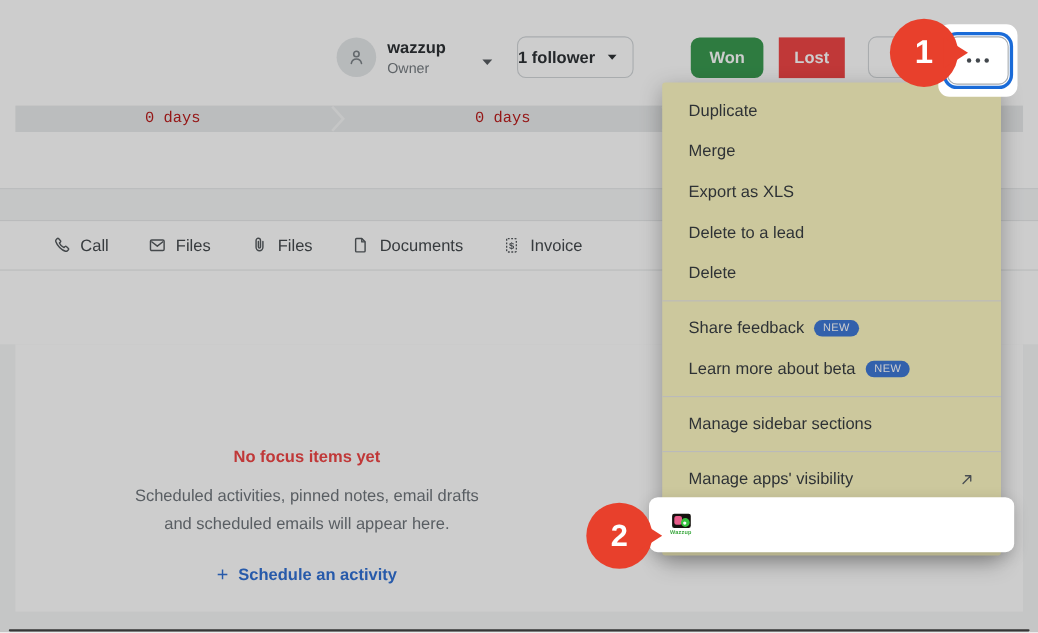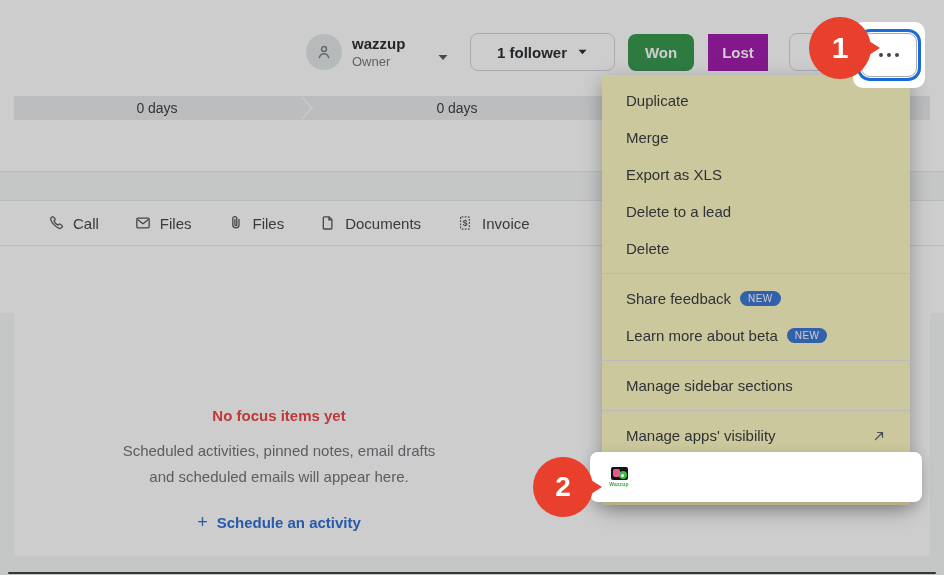--- a/index.html
+++ b/index.html
@@ -10,26 +10,26 @@
     -webkit-font-smoothing:antialiased;
   }
   
   .header-card{position:absolute;left:0;top:0;width:944px;height:172px;background:#fff;border-bottom:1px solid #e7e9ea;box-sizing:border-box;}
   .owner-block{position:absolute;left:306px;top:34px;display:flex;align-items:flex-start;cursor:pointer;}
   .avatar{width:36px;height:36px;border-radius:50%;background:#e4e7e9;display:flex;align-items:center;justify-content:center;color:#7b8287;}
   .owner-texts{margin-left:10px;padding-top:0;}
   .owner-name{font-size:15px;font-weight:700;color:#2b2f33;line-height:19px;}
   .owner-role{font-size:13px;color:#757b80;line-height:18px;}
   .owner-caret{margin-left:32px;margin-top:14px;color:#565b60;}
-  .follower-btn{position:absolute;left:470px;top:33px;width:145px;height:38px;background:#fff;border:1px solid #d2d6d9;border-radius:8px;display:flex;align-items:center;justify-content:center;gap:10px;font-size:15px;font-weight:700;color:#2b2f33;box-sizing:border-box;cursor:pointer;}
+  .follower-btn{position:absolute;left:470px;top:33px;width:106px;height:38px;background:#fff;border:1px solid #d2d6d9;border-radius:8px;display:flex;align-items:center;gap:10px;font-size:15px;font-weight:700;color:#2b2f33;box-sizing:border-box;cursor:pointer;}
   .won-btn{position:absolute;left:628px;top:34px;width:66px;height:37px;background:#38994f;border:none;border-radius:8px;color:#fff;font-size:15px;font-weight:700;display:flex;align-items:center;justify-content:center;cursor:pointer;}
-  .lost-btn{position:absolute;left:708px;top:34px;width:60px;height:37px;background:#a21caf;border:none;border-radius:0;color:#fff;font-size:15px;font-weight:700;display:flex;align-items:center;justify-content:center;cursor:pointer;}
+  .lost-btn{position:absolute;left:708px;top:34px;width:60px;height:37px;background:#ef4444;border:none;border-radius:0;color:#fff;font-size:15px;font-weight:700;display:flex;align-items:center;justify-content:center;cursor:pointer;}
   .partial-btn{position:absolute;left:789px;top:33px;width:53px;height:38px;background:#fff;border:1px solid #d2d6d9;border-radius:8px;display:flex;align-items:center;justify-content:center;font-size:16px;font-weight:700;color:#4a5054;box-sizing:border-box;cursor:pointer;}
   
-  .stage-bar{position:absolute;left:14px;top:96px;width:916px;height:24px;background:#e9ebec;display:flex;align-items:stretch;color:#404040;font-size:14px;}
+  .stage-bar{position:absolute;left:14px;top:96px;width:916px;height:24px;background:#e9ebec;display:flex;align-items:stretch;color:#b91c1c;font-size:14px;font-family:Liberation Mono, monospace;}
   .stage-seg{display:flex;align-items:center;justify-content:center;}
   .seg-1{width:286px;}
   .seg-2{width:286px;}
   .seg-3{flex:1;}
   .stage-chev{display:flex;align-items:center;}
   
   .tabs-card{position:absolute;left:0;top:200px;width:944px;height:113px;background:#fff;border-top:1px solid #e7e9ea;box-sizing:border-box;}
   .tab-row{height:45px;border-bottom:1px solid #e7e9ea;display:flex;align-items:center;padding-left:48px;gap:36px;box-sizing:border-box;}
   .tab{display:flex;align-items:center;gap:9px;font-size:15px;color:#43484c;cursor:pointer;}
   .tab svg{color:#53585c;display:block;}

